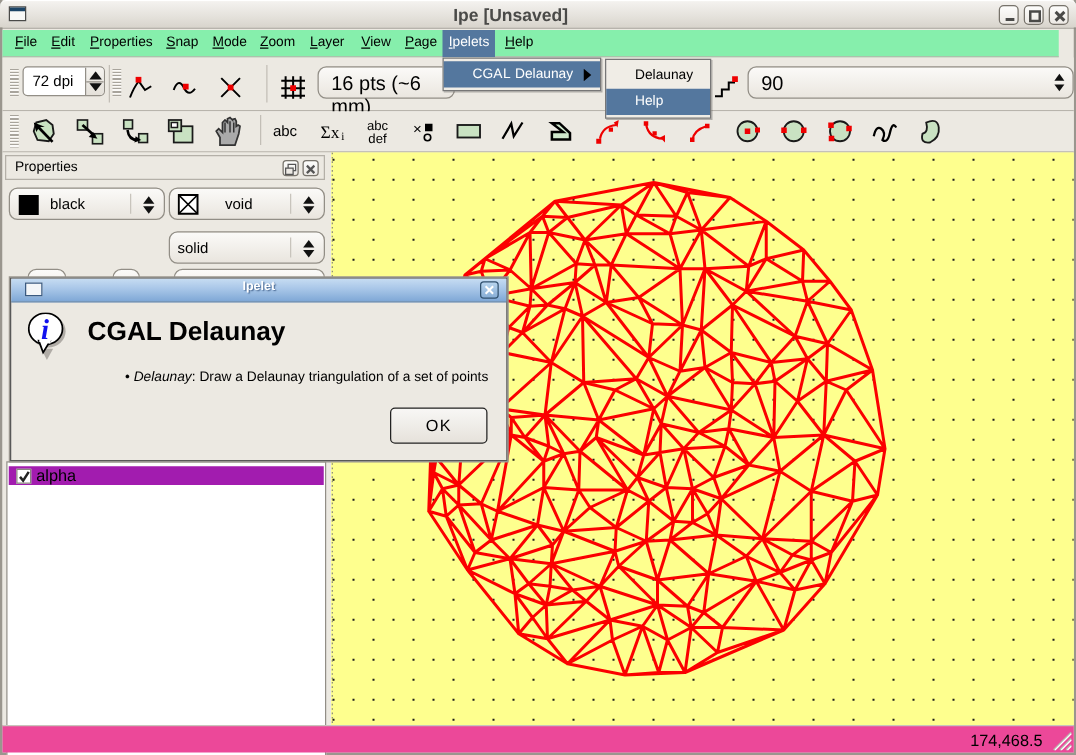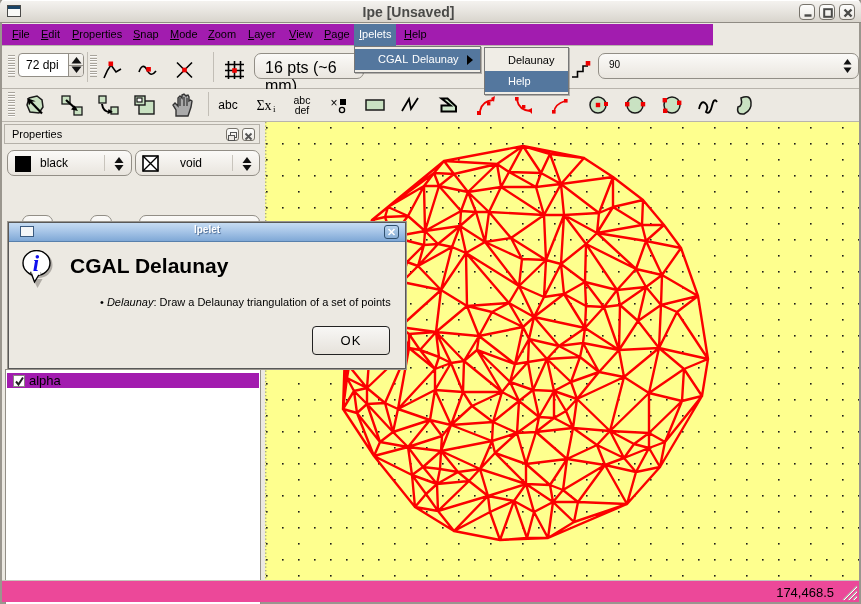--- a/index.html
+++ b/index.html
@@ -10,21 +10,21 @@
 .titlebar { position:absolute; left:0; top:0; width:861px; height:23px;
   background:linear-gradient(#f4f2ef,#e4e1db 60%,#d8d4cc);
   border-bottom:1px solid #8f8b83; border-top:1px solid #fff;
   border-radius:5px 5px 0 0; }
 .titlebar .appicon { position:absolute; left:7px; top:4px; width:14px; height:12px; background:#f8f8f6; border:1px solid #4a4a48; }
 .titlebar .appicon:before { content:""; position:absolute; left:0; top:0; right:0; height:2.5px; background:#1c4466; }
 .titlebar .title { position:absolute; left:0; right:44px; top:3px; text-align:center; font-size:14px; font-weight:bold; color:#4a4a48; }
 .tbtn { position:absolute; top:3px; width:16px; height:16px; background:linear-gradient(#fdfdfc,#ece9e4); border:1px solid #77736b; border-radius:4px; }
 .tbtn svg { position:absolute; left:2px; top:2px; }
 
-.menubar { position:absolute; left:2px; top:24px; width:711px; height:22px; background:#a21caf; border-bottom:1px solid #b8b4ac; }
+.menubar { position:absolute; left:2px; top:24px; width:845px; height:22px; background:#86efac; border-bottom:1px solid #b8b4ac; }
 .menubar .mi { position:absolute; top:0; height:22px; line-height:21px; padding:0; font-size:11px; }
 .menubar .mi u { text-decoration:underline; }
 .mi.hl { background:#54779e; color:#fff; }
 
 .toolbar1 { position:absolute; left:2px; top:46px; width:857px; height:43px; background:#ece9e2; border-bottom:1px solid #b8b4ac; }
 .toolbar2 { position:absolute; left:2px; top:89px; width:857px; height:33px; background:#ece9e2; border-bottom:1px solid #b8b4ac; }
 .grip { position:absolute; width:7px; background-image:repeating-linear-gradient(180deg, #a8a49c 0px, #a8a49c 1px, #fbfaf8 1px, #fbfaf8 2px, rgba(0,0,0,0) 2px, rgba(0,0,0,0) 2.6px); }
 .combo { position:absolute; background:linear-gradient(#fbfaf8,#eae6df); border:1px solid #928e86; border-radius:7px; }
 .combo .arrows { position:absolute; right:5px; top:50%; transform:translateY(-50%); }
 .spinbox { position:absolute; background:linear-gradient(#fbfaf8,#eae6df); border:1px solid #928e86; border-radius:7px; }
@@ -133,21 +133,21 @@
         <path d="M9.5 4v18M15.5 4v18M21.5 4v18M6 7.5h19M6 13.5h19M6 19.5h19" stroke="#000" stroke-width="1.6" fill="none"></path>
         <rect x="13.2" y="11.2" width="4.6" height="4.6" fill="#e00"></rect>
       </svg></div>
   <div class="combo" style="left:252px; top:7px; width:110px; height:26px; font-size:16px;">
       <span style="position:absolute; left:10px; top:5px;">16 pts (~6 mm)</span>
     </div>
   <div class="icon" id="ic-angle" style="left:566px; top:11px;"><svg width="30" height="26">
         <path d="M4 20h5.5v-5.5H15V9h5" fill="none" stroke="#000" stroke-width="1.6"></path>
         <rect x="17.7" y="4" width="4.6" height="4.6" fill="#e00"></rect>
       </svg></div>
-  <div class="combo" style="left:596px; top:7px; width:261px; height:26px; font-size:10px;">
+  <div class="combo" style="left:596px; top:7px; width:261px; height:26px; font-size:16px;">
       <span style="position:absolute; left:10px; top:5px;">90</span>
     <svg class="arrows" width="11" height="16">
         <path d="M5.5 1l4 5.5h-8z" fill="#111"></path>
         <path d="M5.5 15l-4-5.5h8z" fill="#111"></path>
       </svg>
   </div>
 </div>
 
 <div class="toolbar2">
   <div class="grip" style="left:6px; top:3px; height:26px;"></div>
@@ -264,20 +264,28 @@
         <path d="M6 2l4.5 6h-9z" fill="#111"></path>
         <path d="M6 16l-4.5-6h9z" fill="#111"></path>
       </svg>
   </div>
   <div class="pcombo" style="left:133px; top:28px; width:125px;">
     <svg style="position:absolute; left:6px; top:4px;" width="18" height="18">
         <rect x="1" y="1" width="15" height="15" fill="#fff" stroke="#000" stroke-width="1.6"></rect>
         <path d="M1 1l15 15M16 1L1 16" stroke="#000" stroke-width="1.4"></path>
       </svg>
     <span class="txt" style="left:24px;margin-left:20px;">void</span>
+    <div class="divl"></div>
+    <svg class="arr" width="12" height="18">
+        <path d="M6 2l4.5 6h-9z" fill="#111"></path>
+        <path d="M6 16l-4.5-6h9z" fill="#111"></path>
+      </svg>
+  </div>
+  <div class="pcombo" style="left:133px; top:63px; width:125px;">
+    <span class="txt" style="left:6px;">solid</span>
     <div class="divl"></div>
     <svg class="arr" width="12" height="18">
         <path d="M6 2l4.5 6h-9z" fill="#111"></path>
         <path d="M6 16l-4.5-6h9z" fill="#111"></path>
       </svg>
   </div>
   <div class="pcombo" style="left:20px; top:93px; width:31px;"></div>
   <div class="pcombo" style="left:88px; top:93px; width:22px;"></div>
   <div class="pcombo" style="left:137px; top:93px; width:121px;"></div>
   <div class="layerlist">

